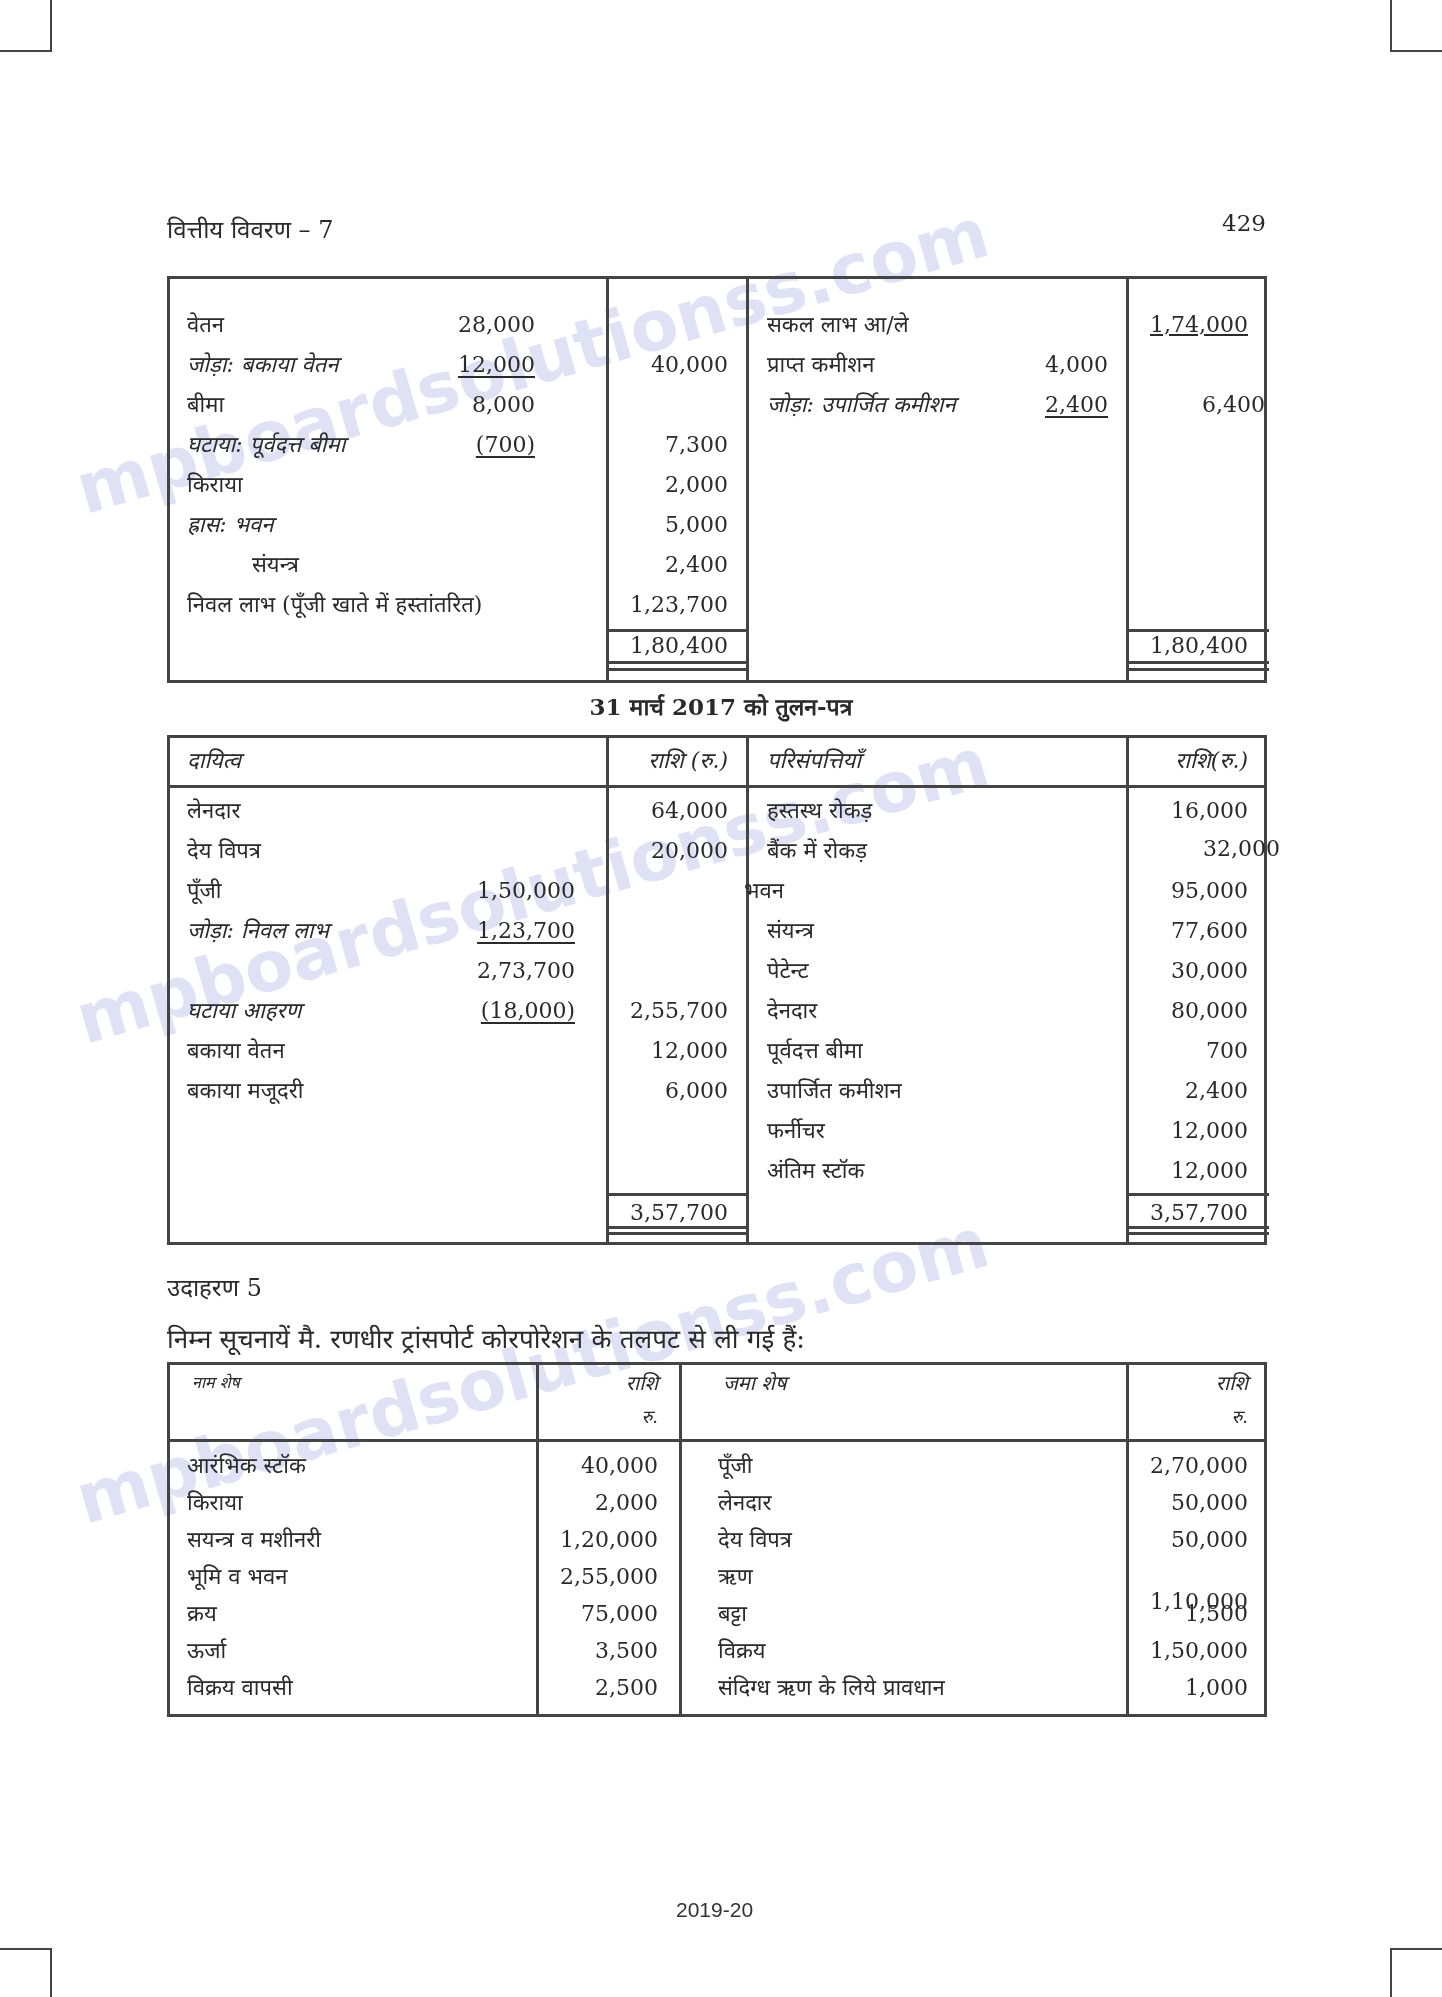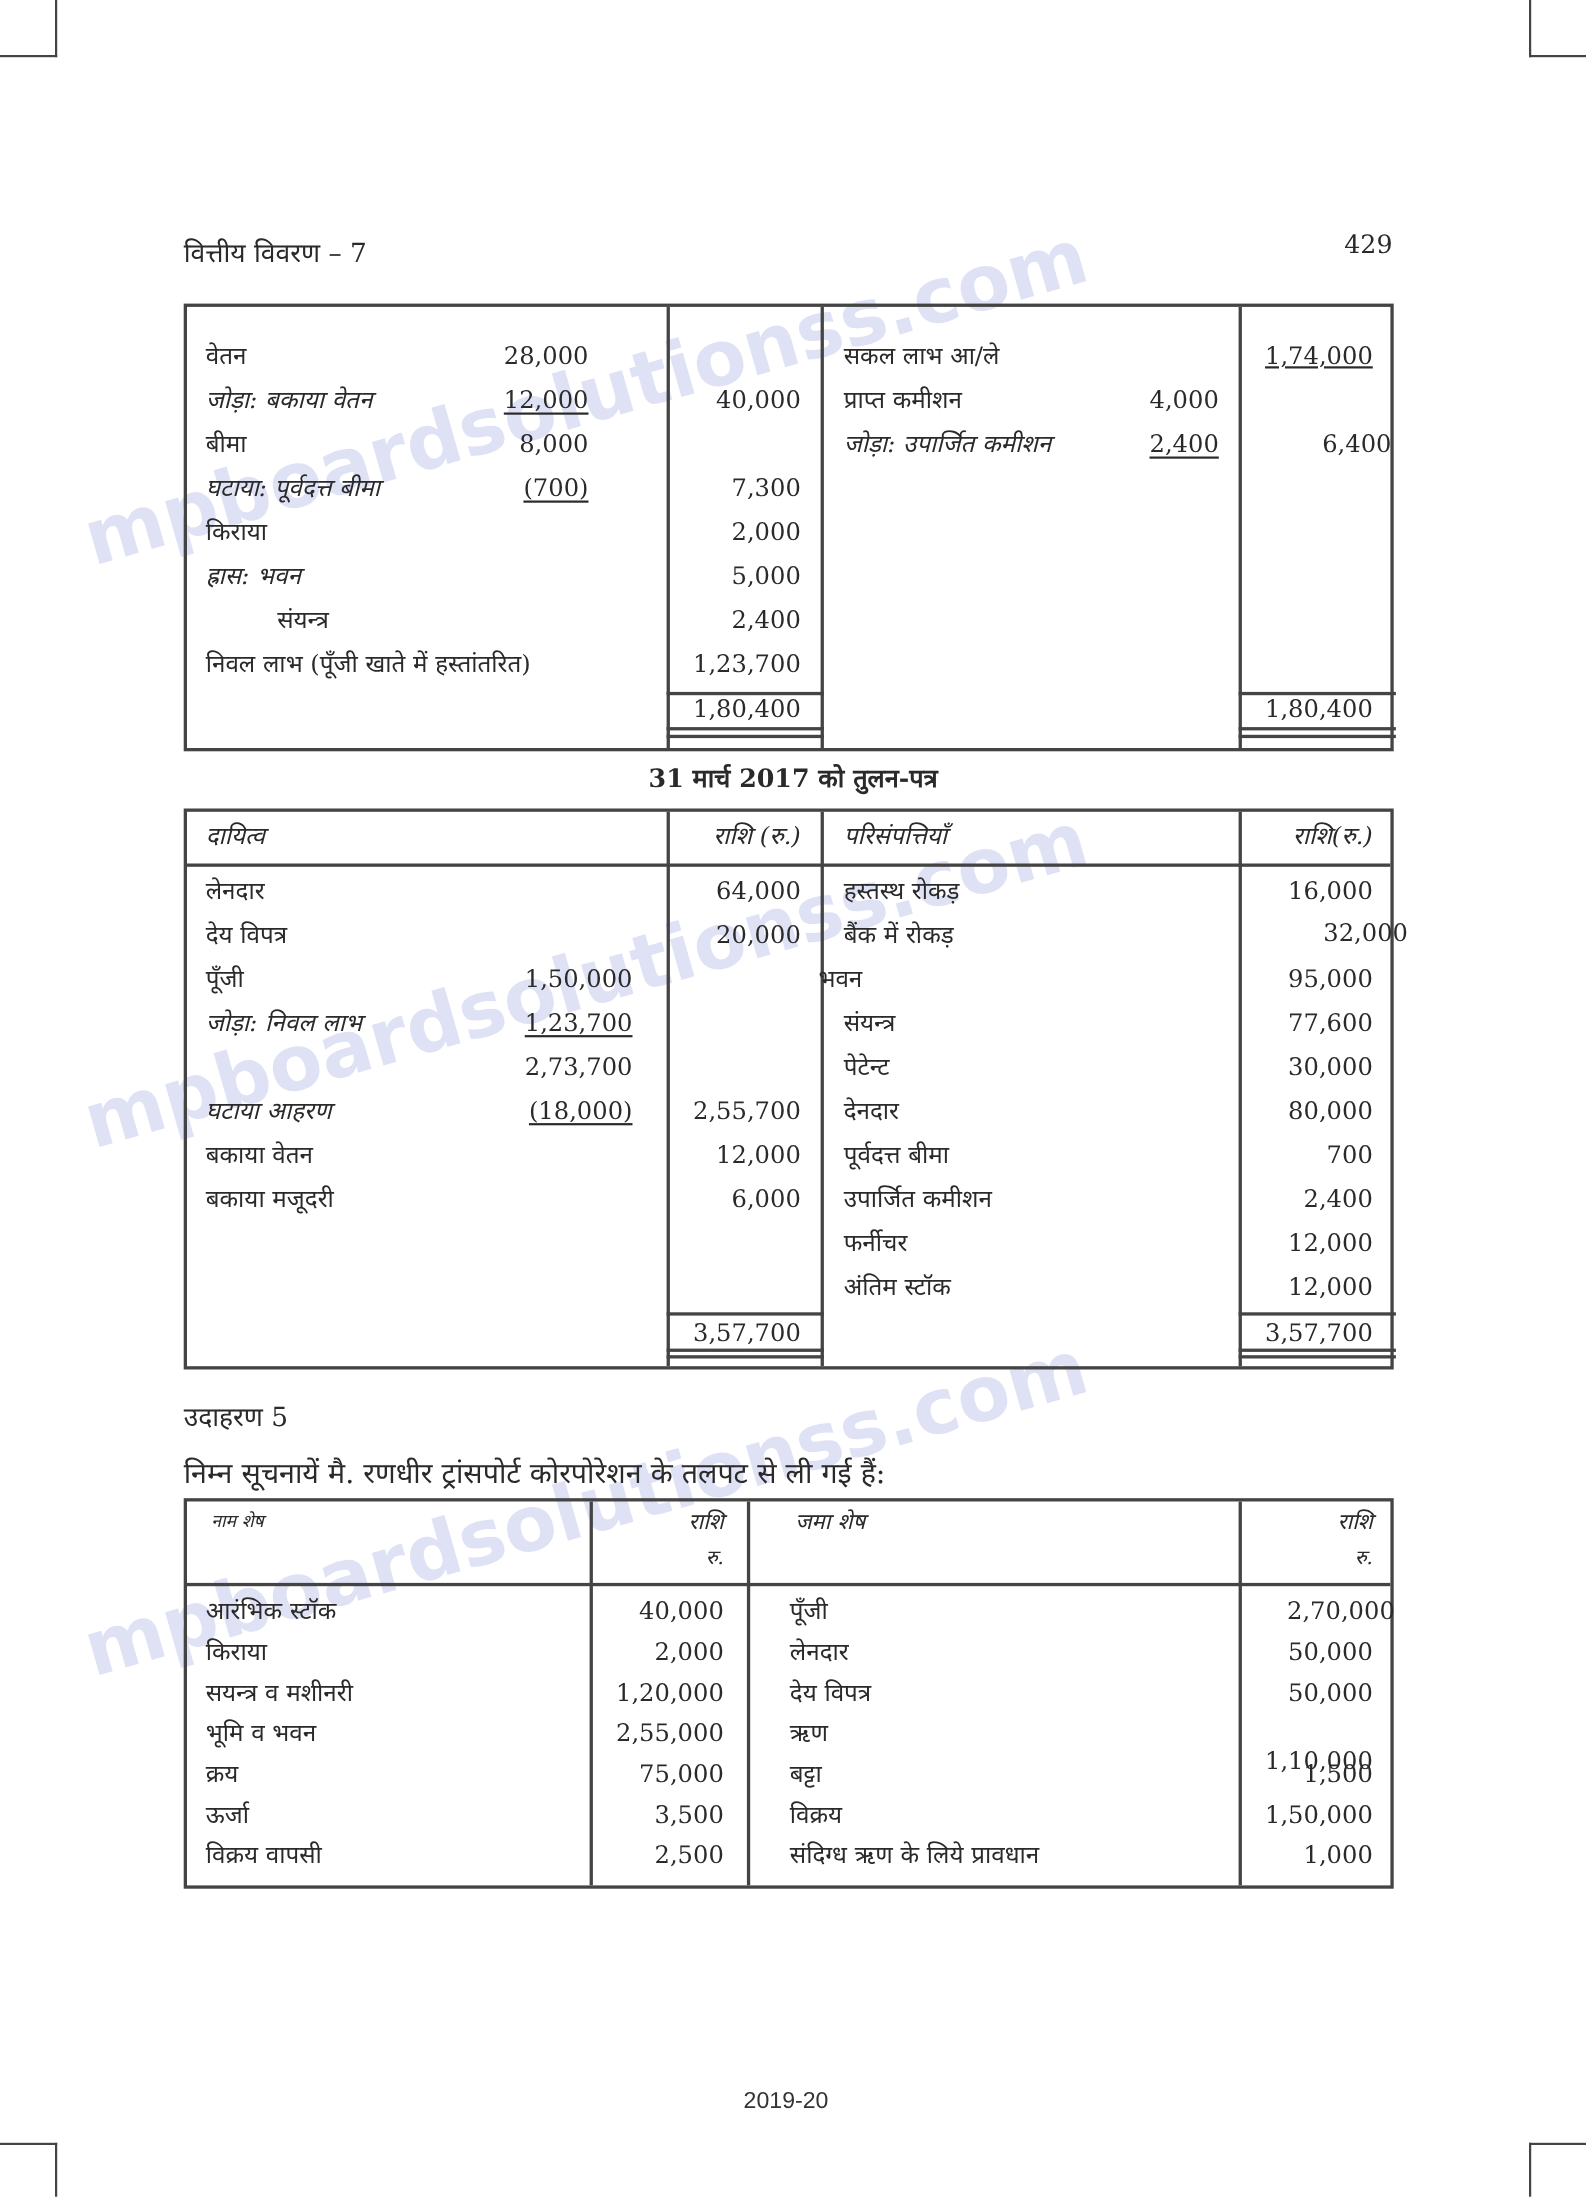--- a/index.html
+++ b/index.html
@@ -192,21 +192,21 @@
   <div class="cell" style="left:17px;top:192px;">भूमि व भवन</div>
   <div class="cell r" style="left:370px;width:118px;top:192px;">2,55,000</div>
   <div class="cell" style="left:17px;top:229px;">क्रय</div>
   <div class="cell r" style="left:370px;width:118px;top:229px;">75,000</div>
   <div class="cell" style="left:17px;top:266px;">ऊर्जा</div>
   <div class="cell r" style="left:370px;width:118px;top:266px;">3,500</div>
   <div class="cell" style="left:17px;top:303px;">विक्रय वापसी</div>
   <div class="cell r" style="left:370px;width:118px;top:303px;">2,500</div>
 
   <div class="cell" style="left:548px;top:81px;">पूँजी</div>
-  <div class="cell r" style="left:960px;width:118px;top:81px;padding-left:20px;">2,70,000</div>
+  <div class="cell r" style="left:960px;width:118px;top:81px;">2,70,000</div>
   <div class="cell" style="left:548px;top:118px;">लेनदार</div>
   <div class="cell r" style="left:960px;width:118px;top:118px;">50,000</div>
   <div class="cell" style="left:548px;top:155px;">देय विपत्र</div>
   <div class="cell r" style="left:960px;width:118px;top:155px;">50,000</div>
   <div class="cell" style="left:548px;top:192px;">ऋण</div>
   <div class="cell r" style="left:960px;width:118px;top:192px;margin-top:25px;">1,10,000</div>
   <div class="cell" style="left:548px;top:229px;">बट्टा</div>
   <div class="cell r" style="left:960px;width:118px;top:229px;">1,500</div>
   <div class="cell" style="left:548px;top:266px;">विक्रय</div>
   <div class="cell r" style="left:960px;width:118px;top:266px;">1,50,000</div>

